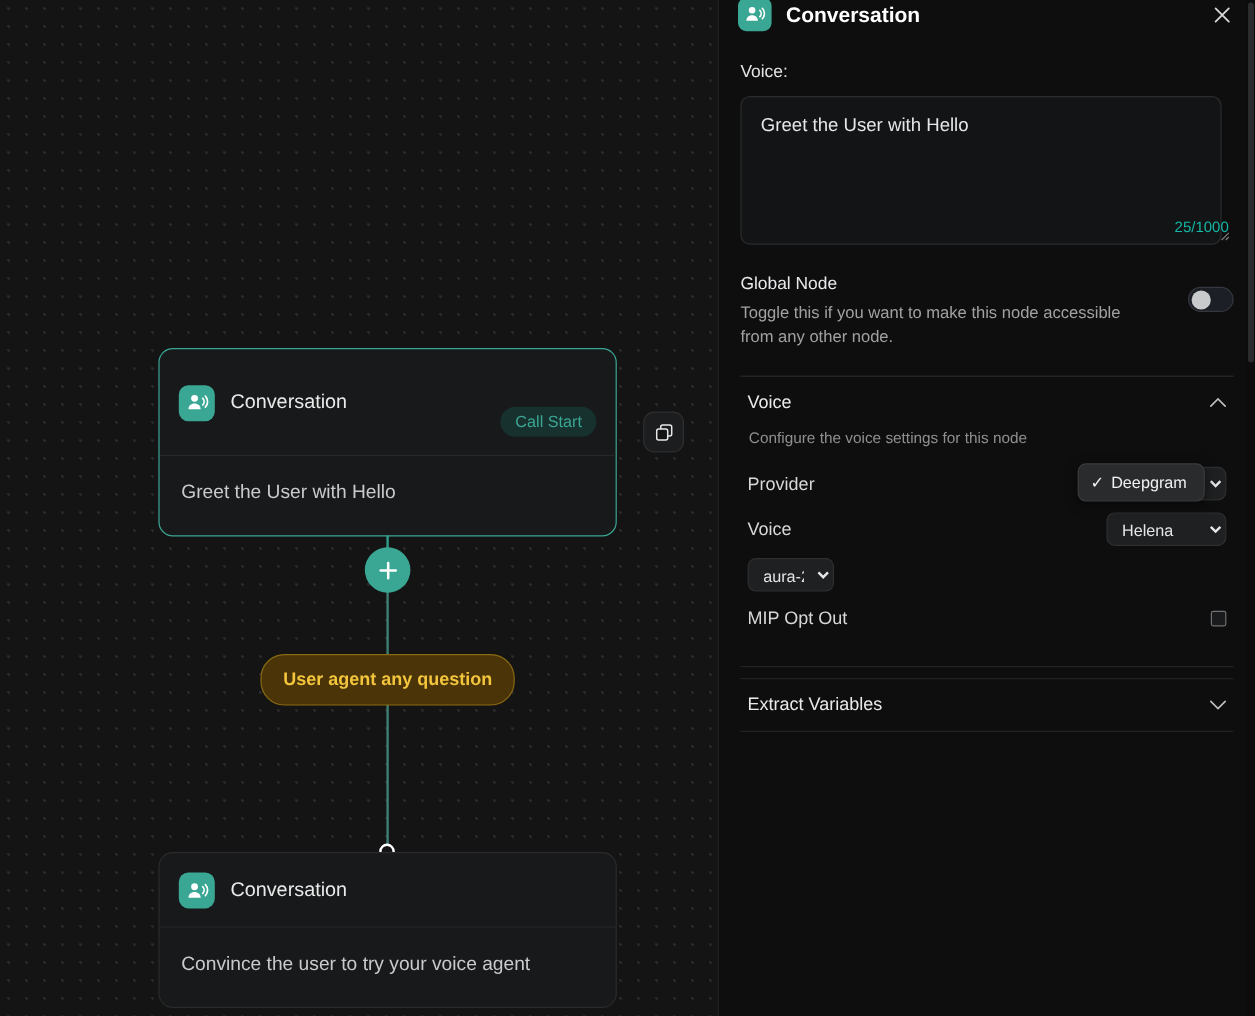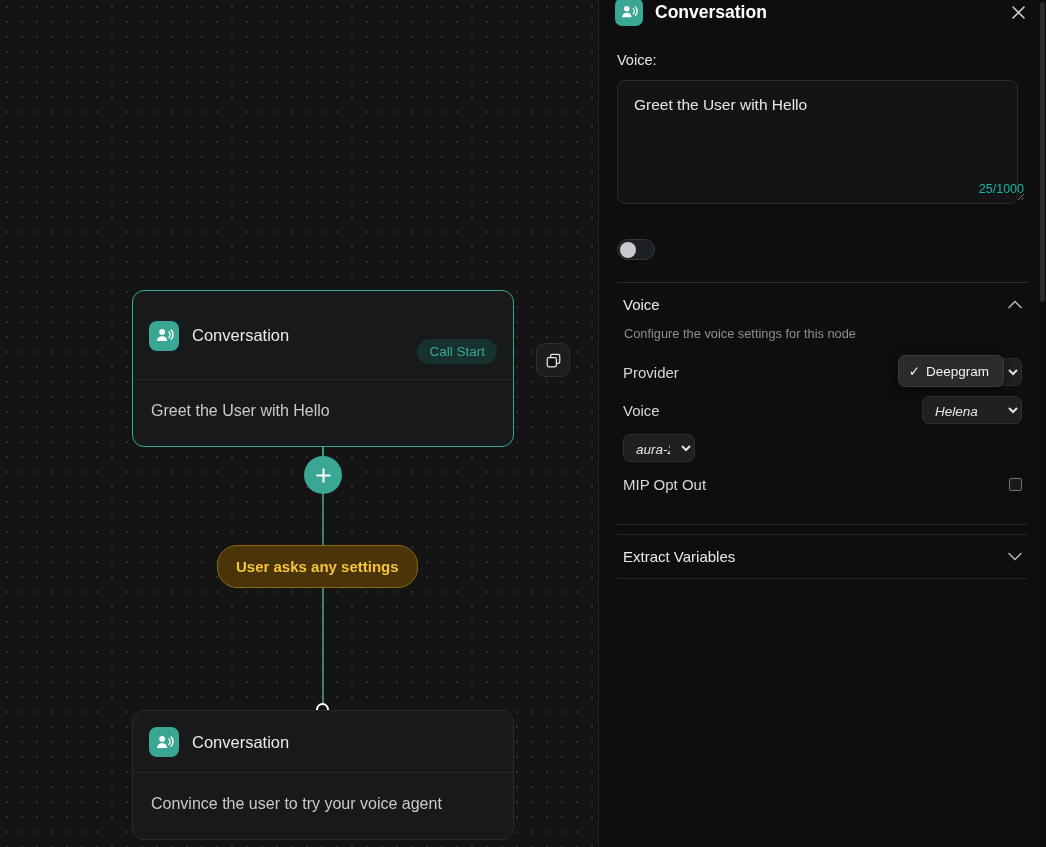--- a/index.html
+++ b/index.html
@@ -274,21 +274,20 @@
     background: #1f2021;
     color: #e4e5e6;
     border: 1px solid #2e2f30;
     border-radius: 7px;
     font-family: "Liberation Sans", sans-serif;
     font-size: 13.5px;
     padding: 6px 8px;
     height: 28px;
     cursor: pointer;
     outline: none;
-    font-style: italic;
   }
   select.ctl.wide { width: 100px; }
   select.ctl.narrow { width: 72px; }
 
   .dd-popup {
     position: absolute;
     right: 24px; top: 2px;
     background: #2a2b2c;
     border: 1px solid #3a3b3c;
     border-radius: 7px;
@@ -340,21 +339,21 @@
 
     <div class="handle-ring" style="left:316px; top:424px;"></div>
 
     <button class="plus-btn" style="left:304px; top:456px;">
       <svg width="17" height="17" viewBox="0 0 17 17">
         <path d="M8.5 2.2 V14.8 M2.2 8.5 H14.8" stroke="#ffffff" stroke-width="2.1" stroke-linecap="round"></path>
       </svg>
     </button>
 
     <div class="edge-label" style="left:217px; top:545px;">
-      <span>User asks any settings</span>
+      <span>User agent any question</span>
     </div>
 
     <div class="handle-ring" style="left:316px; top:703px;"></div>
 
     <div class="node selected" style="left:132px; top:290px;">
       <div class="node-header">
         <span class="node-icon">
           <svg width="19" height="19" viewBox="0 0 24 24">
             <circle cx="9" cy="7.5" r="3.6" fill="#ffffff"></circle>
             <path d="M2.6 19c0-3.7 2.9-6 6.4-6s6.4 2.3 6.4 6z" fill="#ffffff"></path>
@@ -417,20 +416,24 @@
 
       <div class="prompt-wrap">
         <textarea class="prompt-box" placeholder="Enter your prompt" style="">Greet the User with Hello</textarea>
         <span class="char-count">25/1000</span>
         <svg class="resize-grip" viewBox="0 0 10 10">
           <path d="M9 3 L3 9 M9 6.5 L6.5 9" stroke="#7a7b7c" stroke-width="1"></path>
         </svg>
       </div>
 
       <div class="global-row">
+        <div class="global-texts">
+          <div class="global-title">Global Node</div>
+          <div class="global-desc">Toggle this if you want to make this node accessible from any other node.</div>
+        </div>
         <div class="toggle">
           <div class="knob"></div>
         </div>
       </div>
 
       <div class="divider"></div>
 
       <div class="section-head">
         <span class="st">Voice</span>
         <svg width="14" height="9" viewBox="0 0 14 9">

